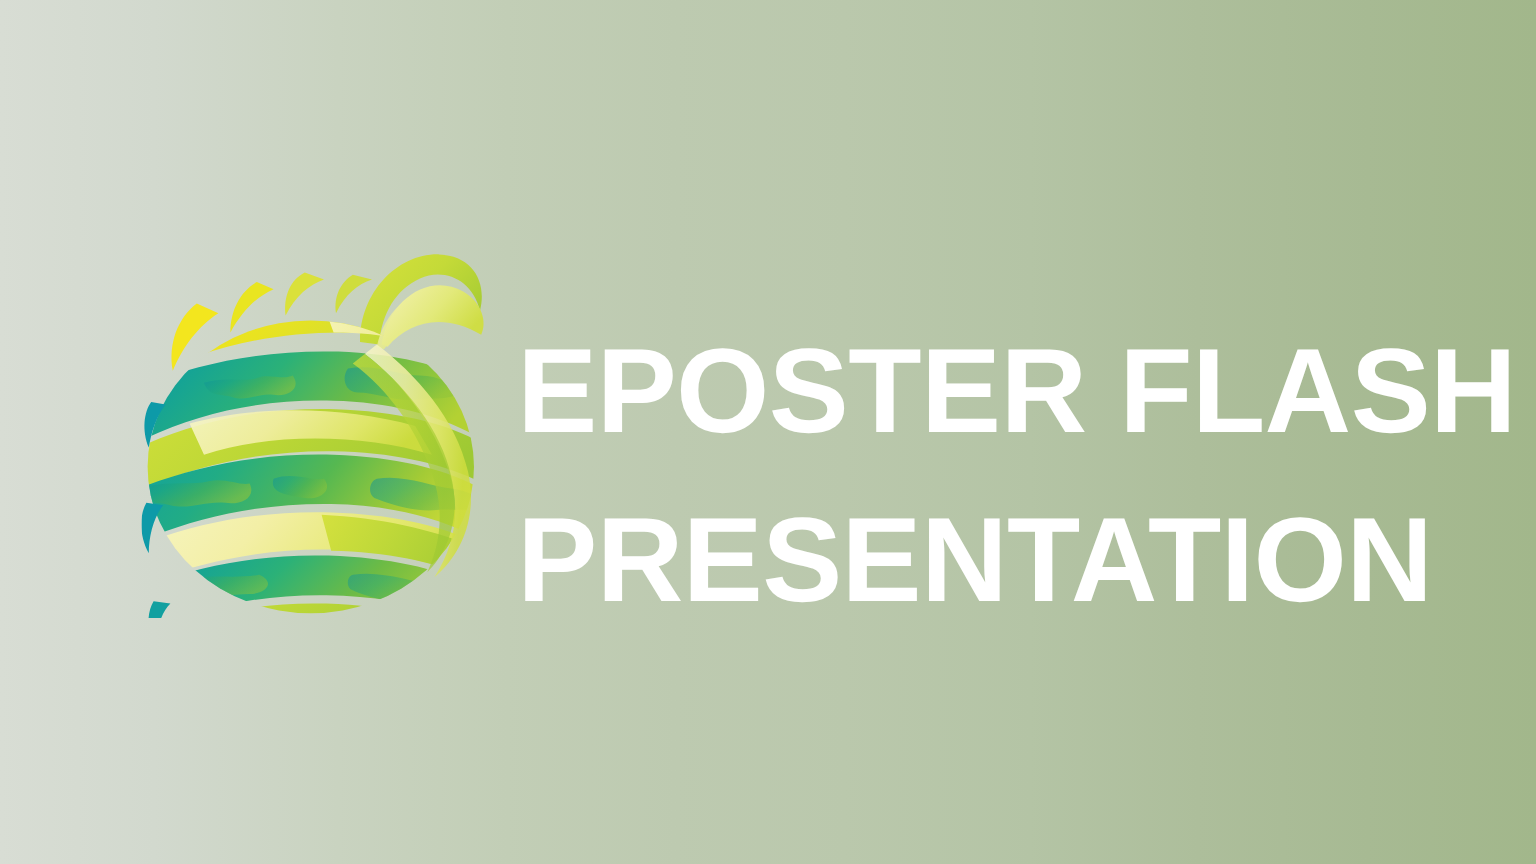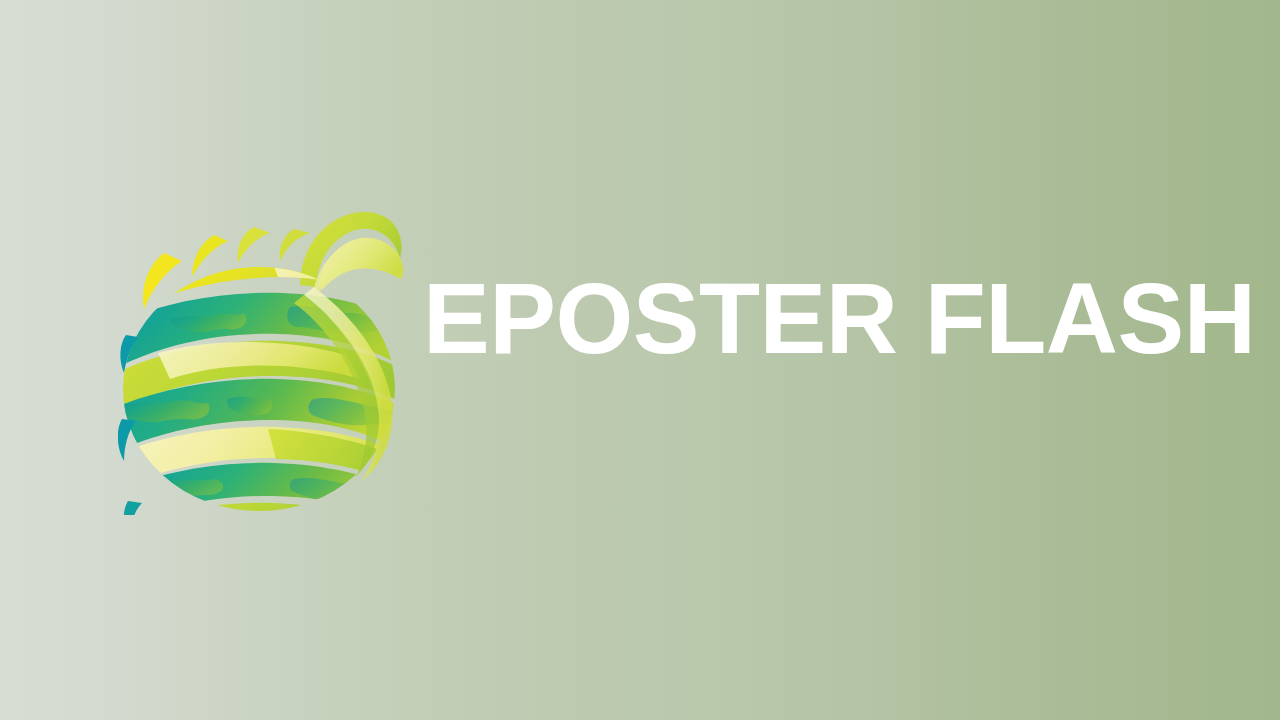--- a/index.html
+++ b/index.html
@@ -44,21 +44,21 @@
     top: 252px;
     width: 800px;
   }
   .title-line {
     color: #ffffff;
     font-size: 100px;
     font-weight: bold;
     line-height: 133px;
     letter-spacing: -0.5px;
     white-space: nowrap;
-    margin: 0;
+    margin: 8px;
     -webkit-font-smoothing: antialiased;
   }
 </style>
 </head>
 <body>
 
 <div id="slide">
 
   <div id="logo-wrap">
     <svg viewBox="0 0 288 312" xmlns="http://www.w3.org/2000/svg" aria-hidden="true">
@@ -212,15 +212,16 @@
         <path d="M40 330 C 68 356, 118 374, 166 370 C 204 367, 230 354, 244 340
                  C 224 364, 188 380, 148 382 C 100 384, 60 362, 40 330 Z" fill="#5cb54a" opacity="0.92"></path>
         <path d="M62 338 C 92 360, 134 372, 172 366 C 198 362, 216 352, 228 342
                  C 210 362, 180 374, 146 374 C 108 374, 78 358, 62 338 Z" fill="#a8cc33" opacity="0.8"></path>
       </g>
     </svg>
   </div>
 
   <div id="title-block">
     <div class="title-line">EPOSTER FLASH</div>
+    <div class="title-line">PRESENTATION</div>
   </div>
 
 </div>
 
 </body></html>

